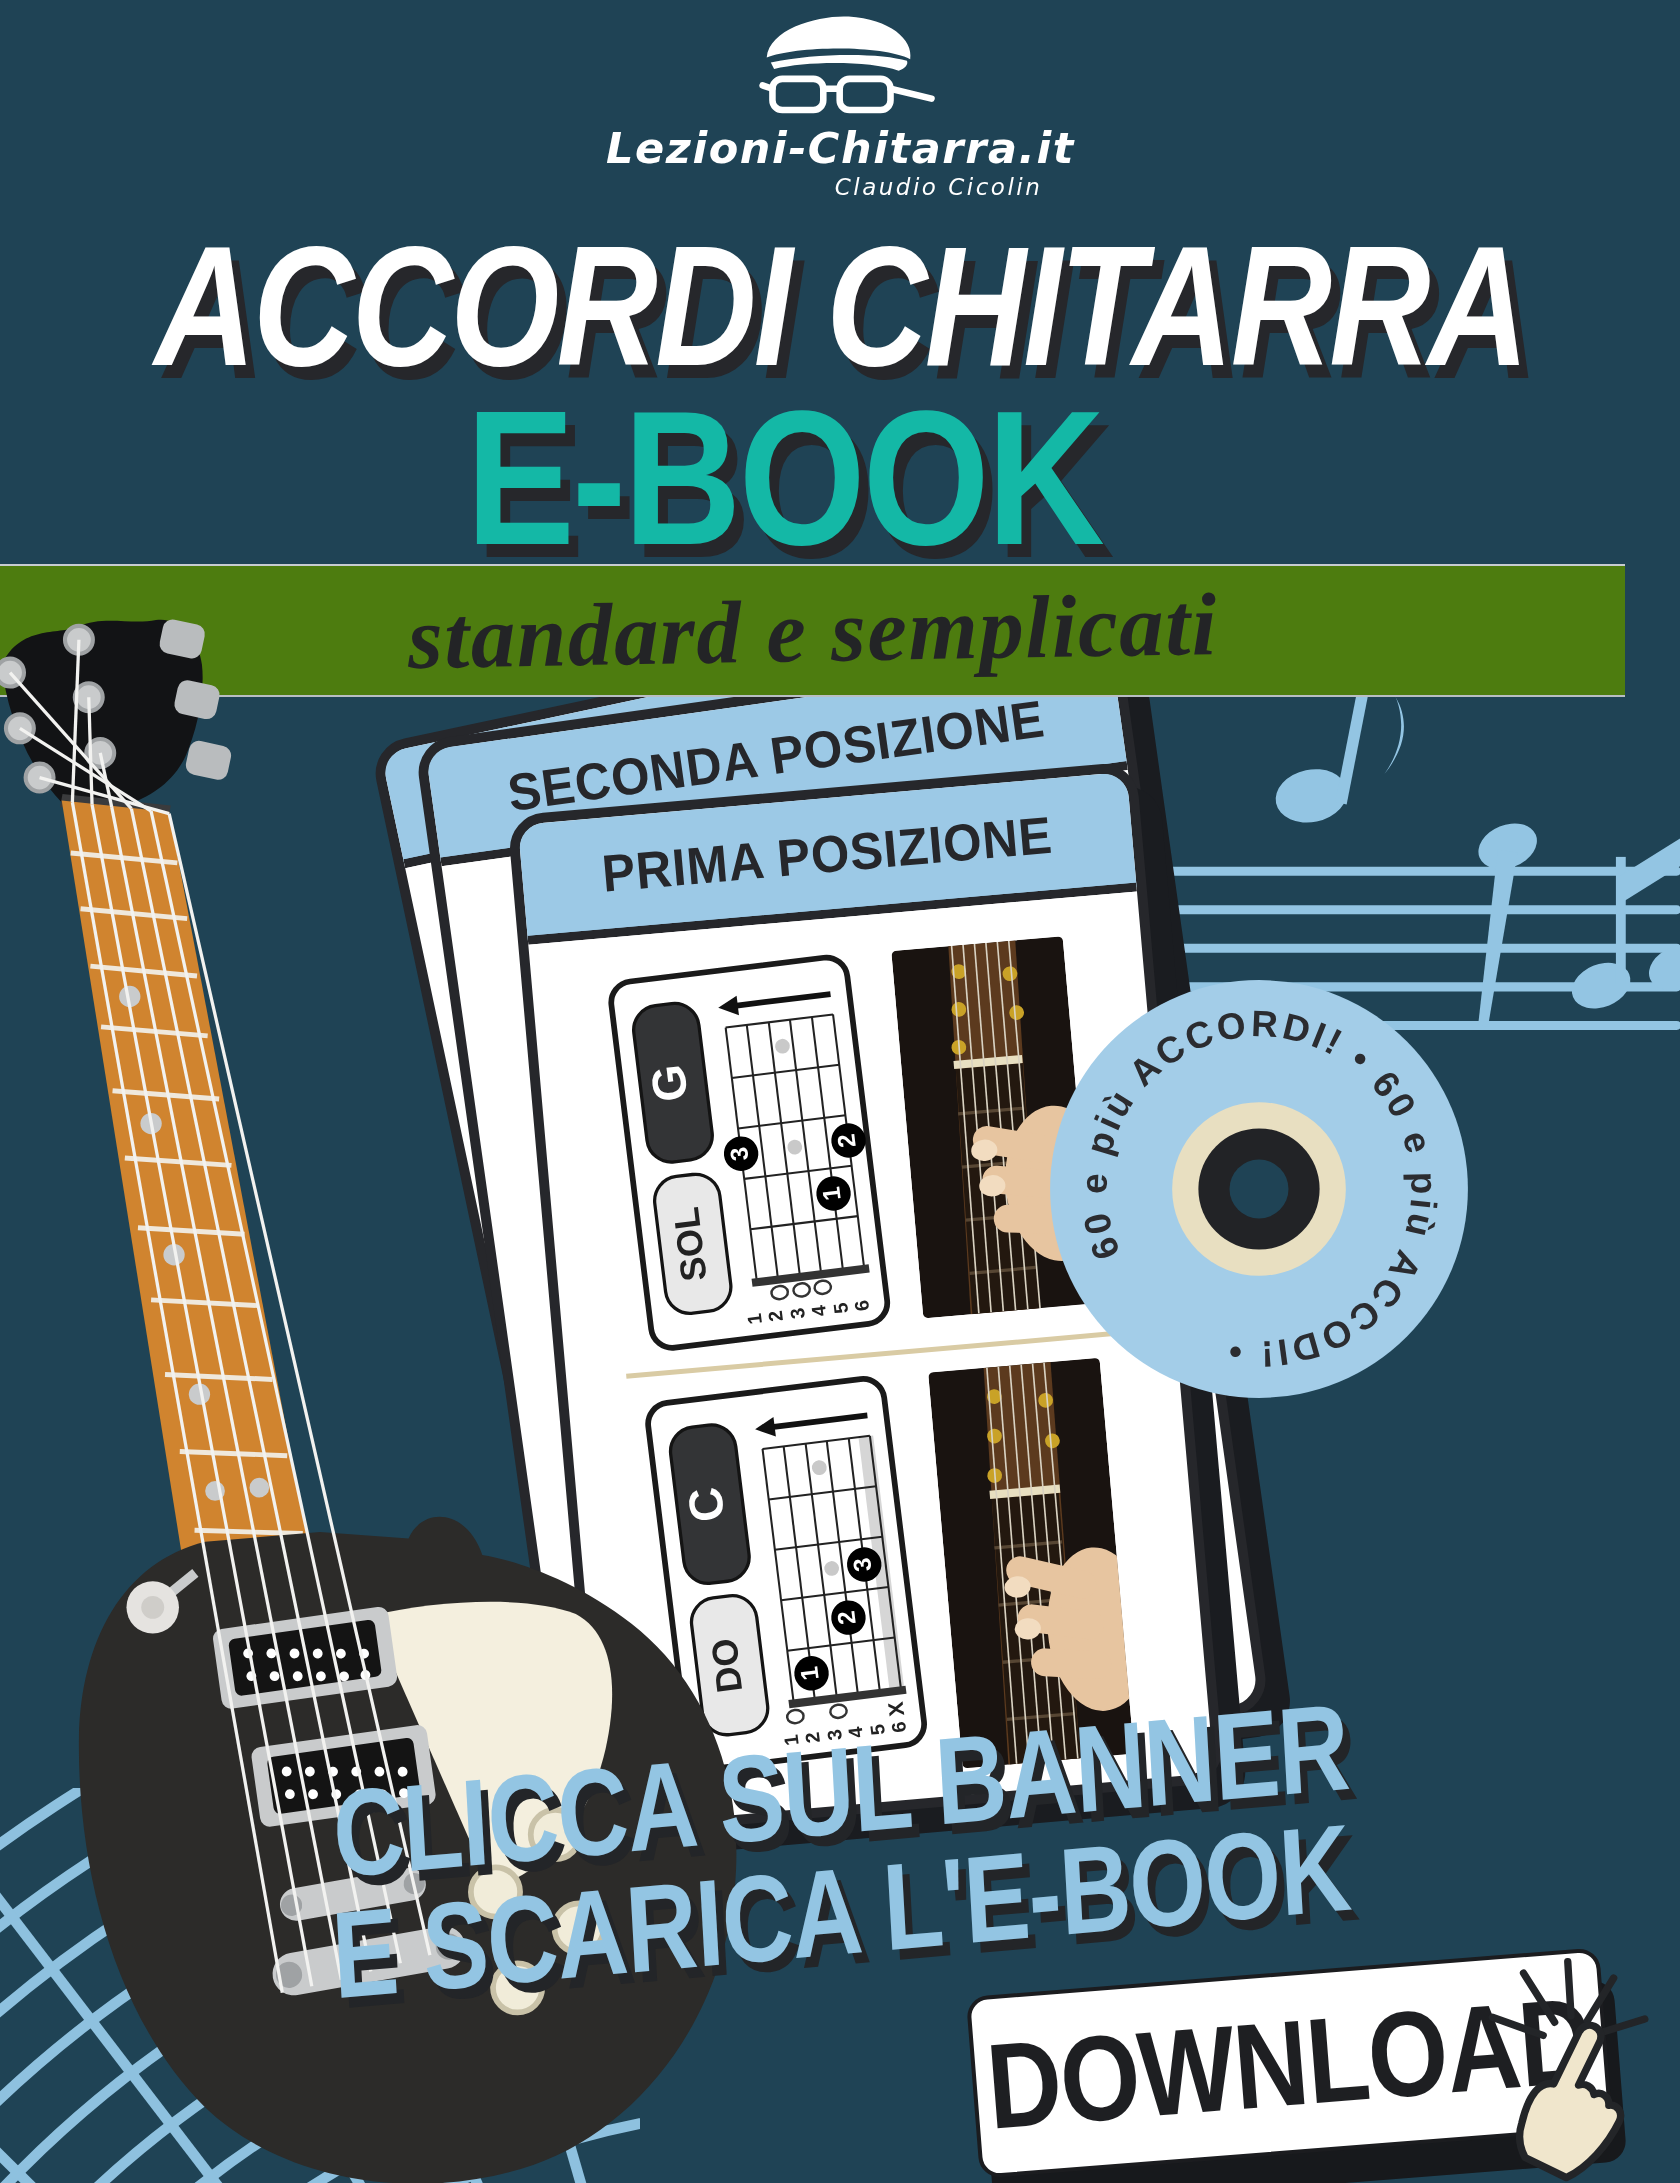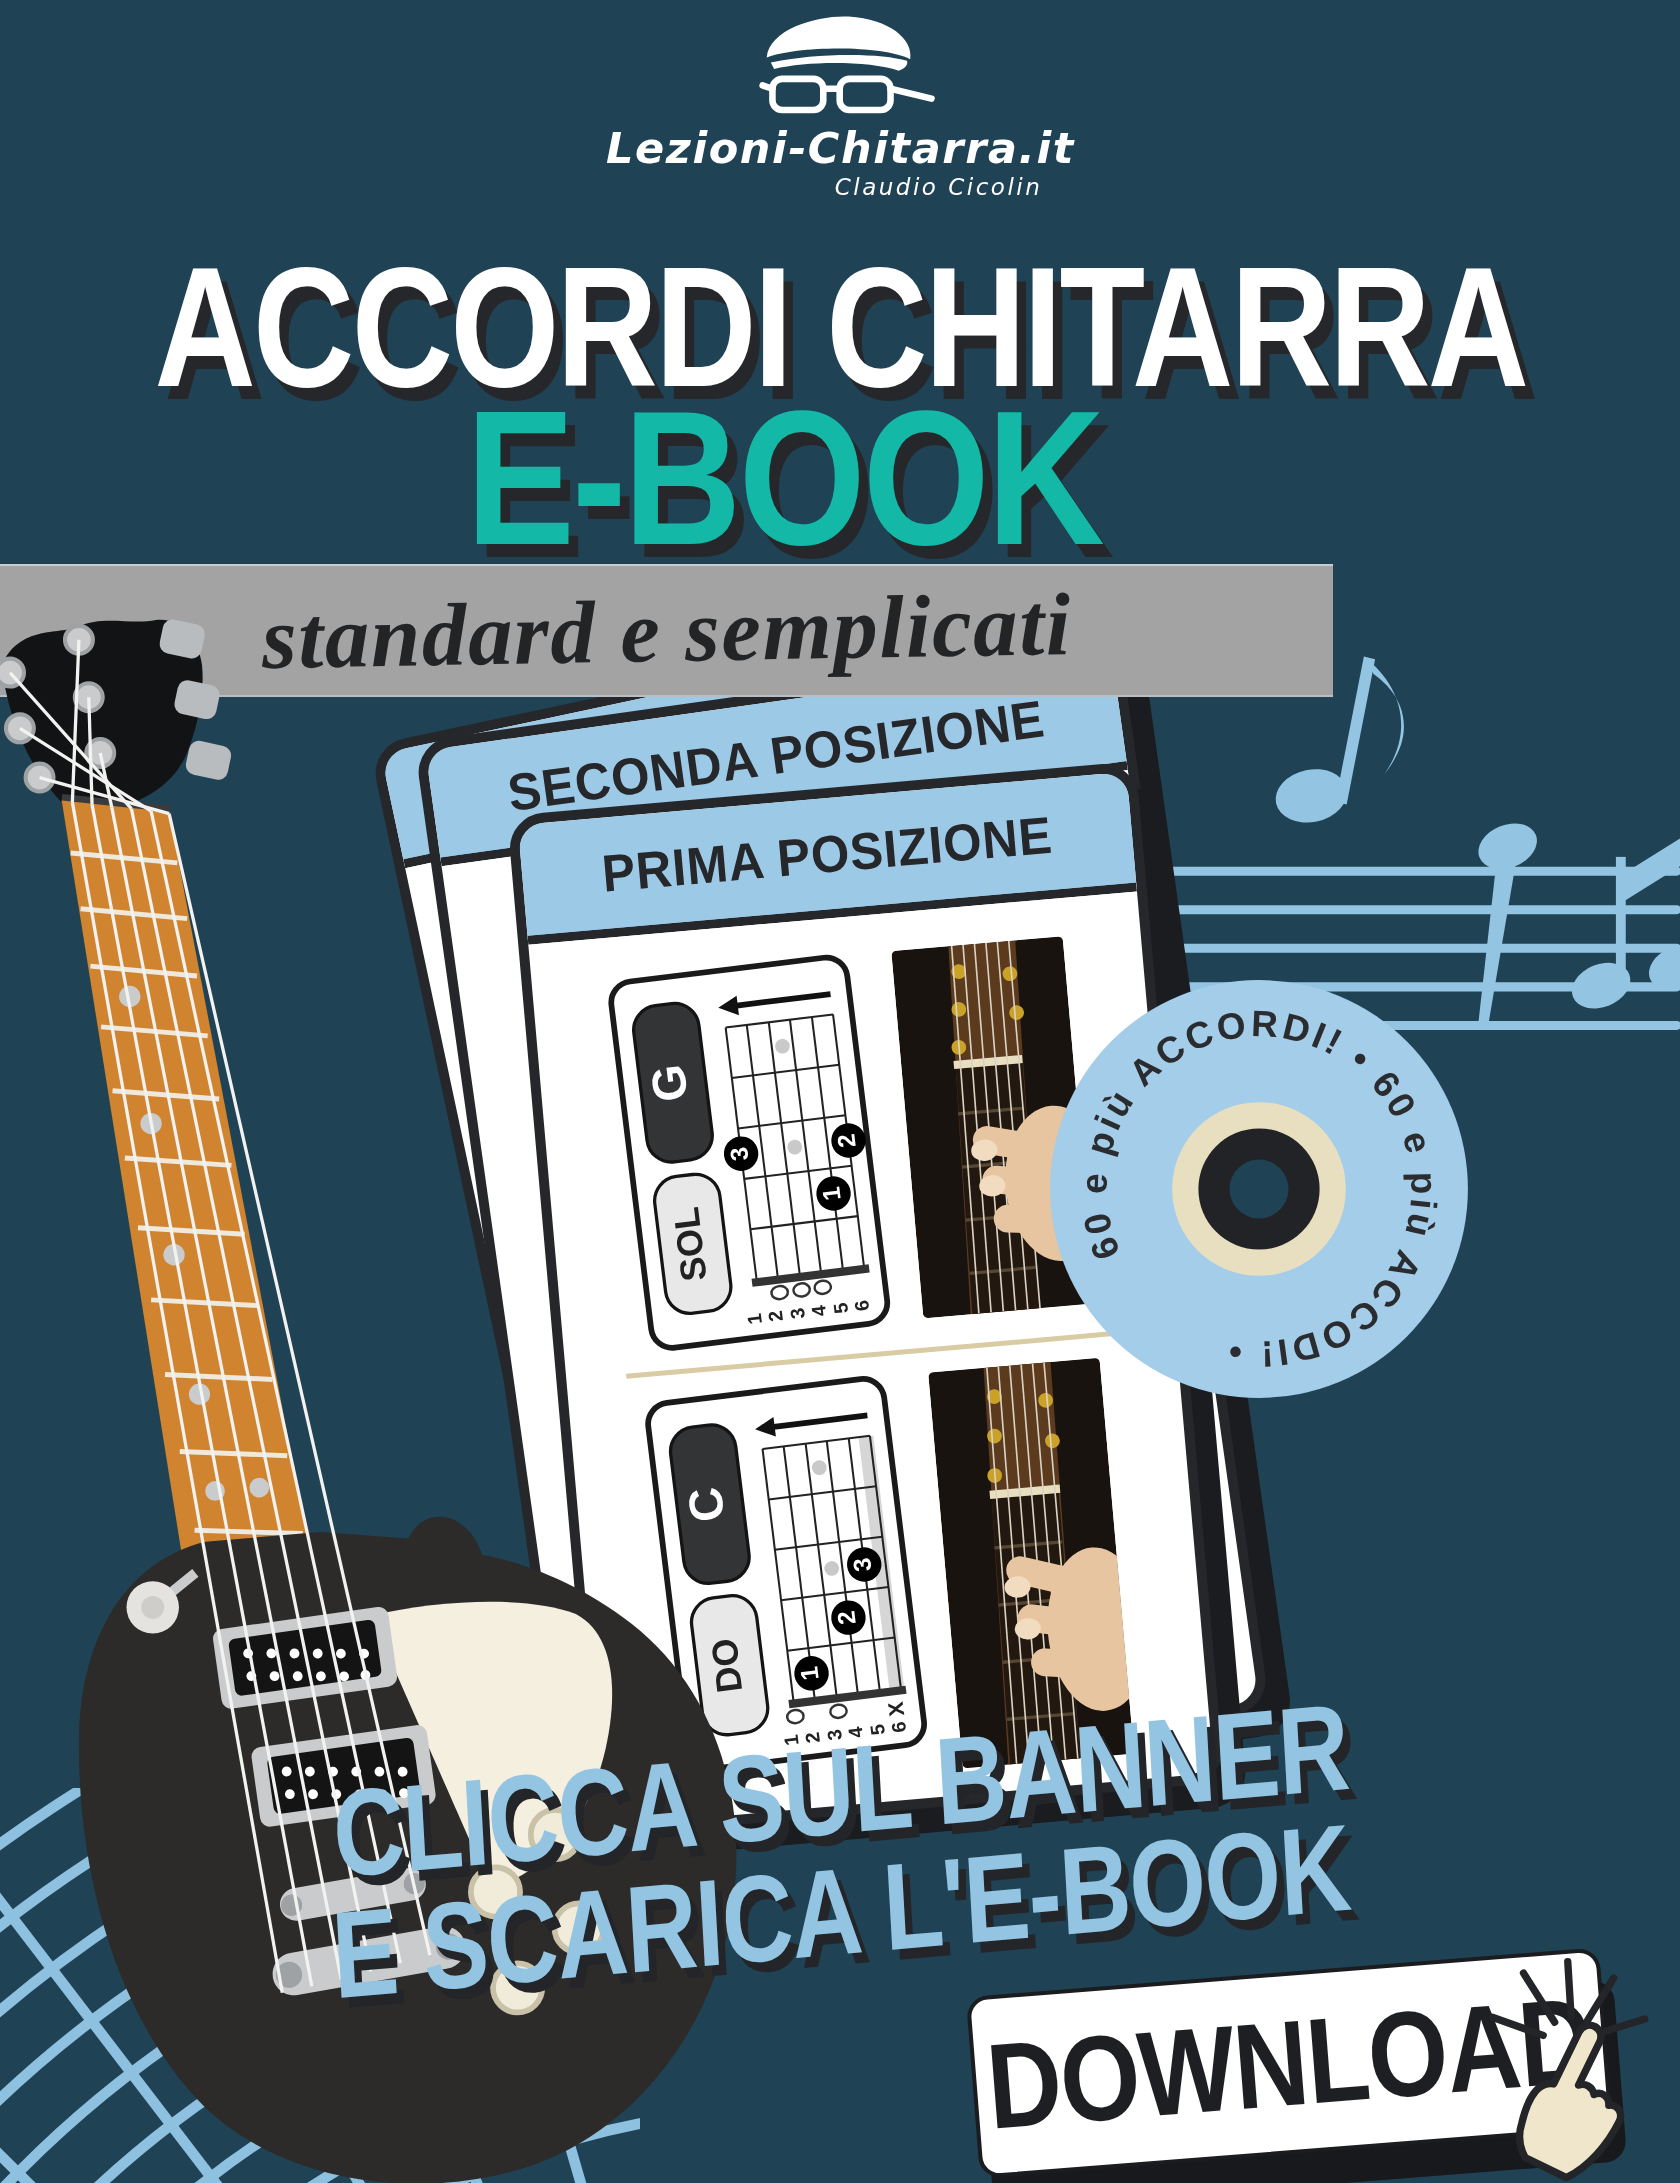--- a/index.html
+++ b/index.html
@@ -10,28 +10,28 @@
 
   
   .logo{left:0;top:10px;width:1681px;text-align:center;color:#fff;}
   .brand{font-family:"DejaVu Sans",sans-serif;font-style:italic;font-weight:bold;
          font-size:43px;letter-spacing:1.6px;margin-top:4.9px;}
   .author{font-family:"DejaVu Sans",sans-serif;font-style:italic;font-size:23px;
           letter-spacing:2.5px;margin-top:1.6px;transform:translateX(98px);}
 
   
   .title-line{left:0;width:1681px;text-align:center;color:#fff;font-weight:bold;line-height:1;}
-  .t1{top:241px;font-size:171px;}
+  .t1{top:220px;font-size:171px;font-style:italic;}
   .t2{top:382px;font-size:192px;color:#14b8a6;}
   .squeeze{display:inline-block;transform:scaleX(.82);letter-spacing:-3.3px;
            text-shadow:11.5px 13px 0 #26272B;white-space:nowrap;}
   .t2 .squeeze{transform:scaleX(.85) translateX(-66px);}
 
   
-  .strip{left:0;top:564px;width:1333px;height:129px;background:#a3a3a3;
+  .strip{left:0;top:564px;width:1625px;height:129px;background:#4d7c0f;
          border-top:2.5px solid #C7CCD1;border-bottom:2.5px solid #B9BEC3;
          display:flex;align-items:center;justify-content:center;z-index:6;}
   .strip span{font-family:"Liberation Serif",serif;font-style:italic;font-weight:bold;
               font-size:89px;color:#232426;letter-spacing:1.6px;transform:rotate(-1deg);}
 
   
   .card{background:#fff;border:10.7px solid #26272B;border-radius:36px;
         box-shadow:21.3px 24.6px 0 #1A1C20;transform-origin:0 0;z-index:4;}
   .card-head{background:#9CC9E6;border-bottom:9px solid #26272B;
              border-radius:24.6px 24.6px 0 0;display:flex;align-items:center;justify-content:center;}

